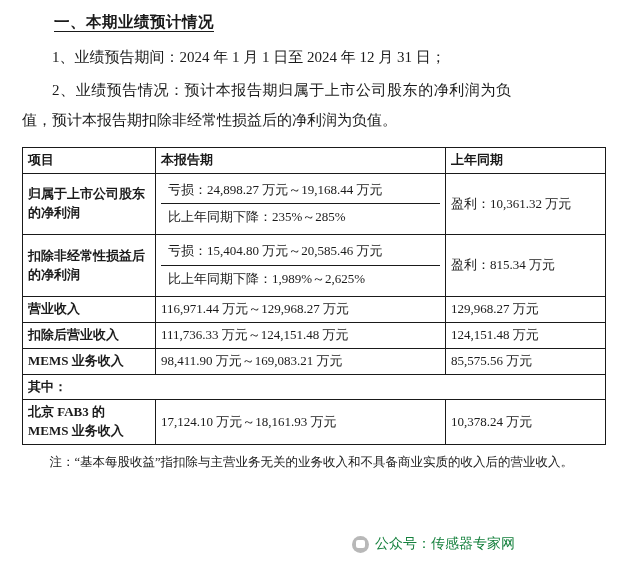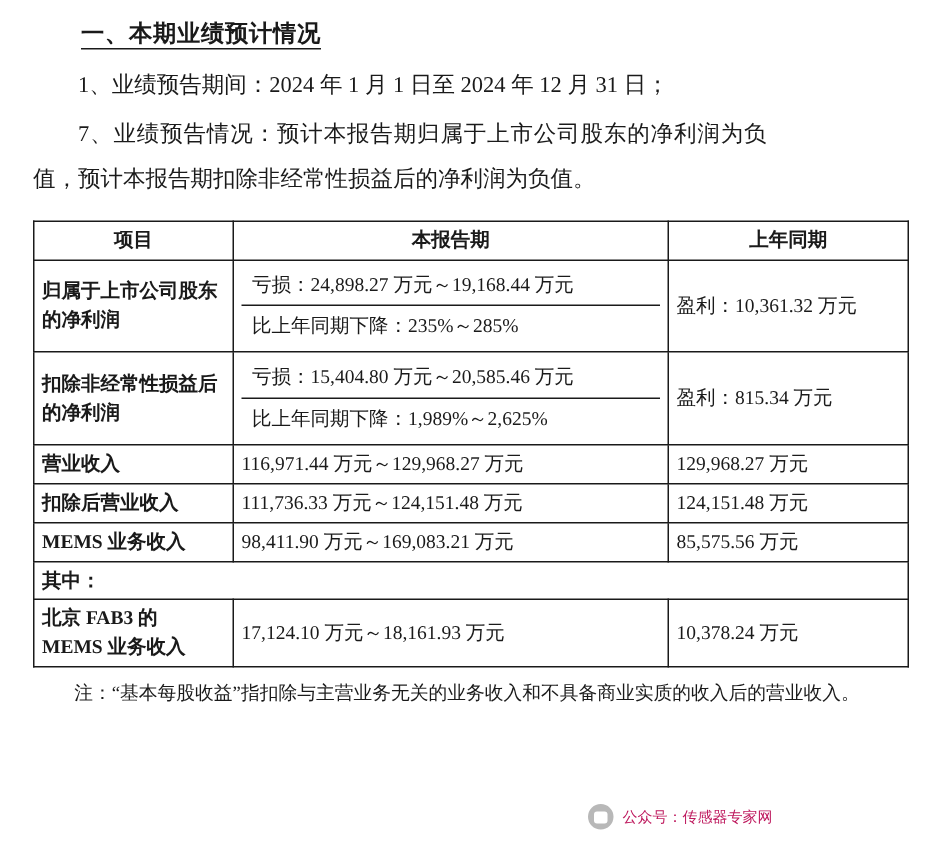--- a/index.html
+++ b/index.html
@@ -49,21 +49,21 @@
     table-layout: fixed;
   }
   table.main td {
     border: 1px solid #1a1a1a;
     font-size: 13px;
     padding: 3px 5px;
     vertical-align: middle;
     line-height: 1.45;
   }
   td.hdr {
-    text-align: center;
+    text-align: left;
     font-weight: bold;
     font-size: 14px;
     padding: 7px 4px;
   }
   td.rowlabel {
     font-weight: bold;
     font-size: 13.5px;
     padding: 4px 6px;
     line-height: 1.5;
   }
@@ -99,22 +99,22 @@
     width: 583px;
   }
   .note .ind { padding-left: 2.2em; }
   .watermark {
     position: absolute;
     right: 18px;
     bottom: 10px;
     display: flex;
     align-items: center;
     gap: 6px;
-    color: #be185d;
-    font-size: 10px;
+    color: #15803d;
+    font-size: 14px;
     font-family: "Liberation Sans", sans-serif;
   }
   .wm-logo {
     width: 17px;
     height: 17px;
     border-radius: 50%;
     background: #b8b8b8;
     position: relative;
   }
   .wm-logo::after {
@@ -129,21 +129,21 @@
 </head>
 <body>
 
 <div class="page">
 
   <div class="heading">
     <span class="underline">一、本期业绩预计情况</span>
   </div>
 
   <div class="para">1、业绩预告期间：2024 年 1 月 1 日至 2024 年 12 月 31 日；</div>
-  <div class="para p2">7、业绩预告情况：预计本报告期归属于上市公司股东的净利润为负值，预计本报告期扣除非经常性损益后的净利润为负值。</div>
+  <div class="para p2">2、业绩预告情况：预计本报告期归属于上市公司股东的净利润为负值，预计本报告期扣除非经常性损益后的净利润为负值。</div>
 
   <table class="main">
     <colgroup>
       <col style="width:133px">
       <col style="width:290px">
       <col style="width:160px">
     </colgroup>
     <tbody>
       <tr>
         <td class="hdr">项目</td>

